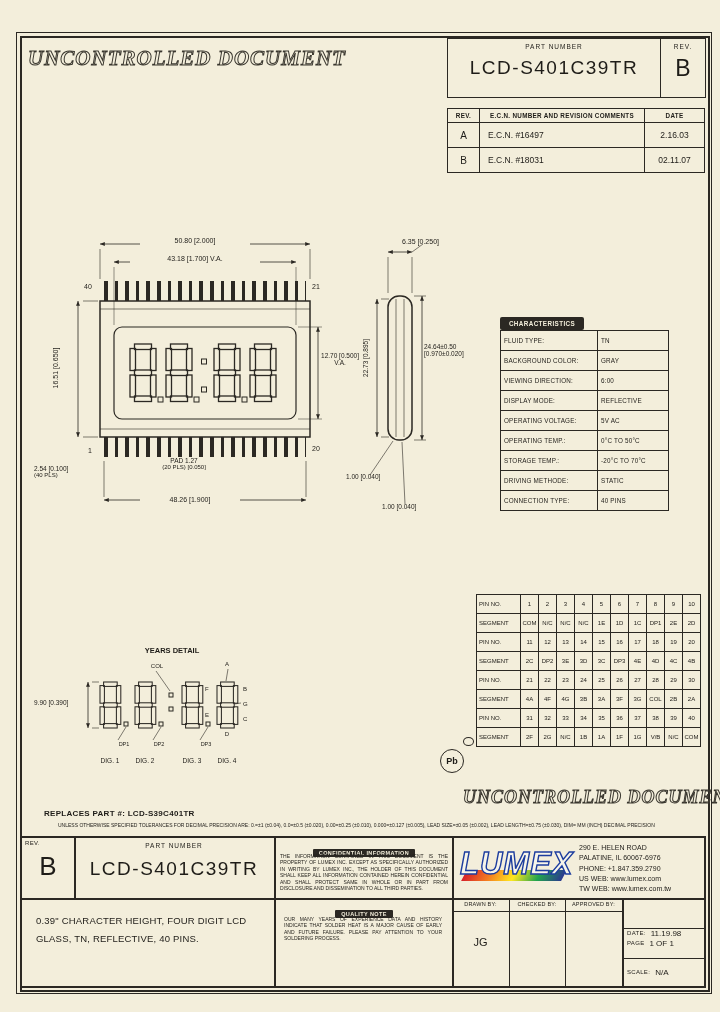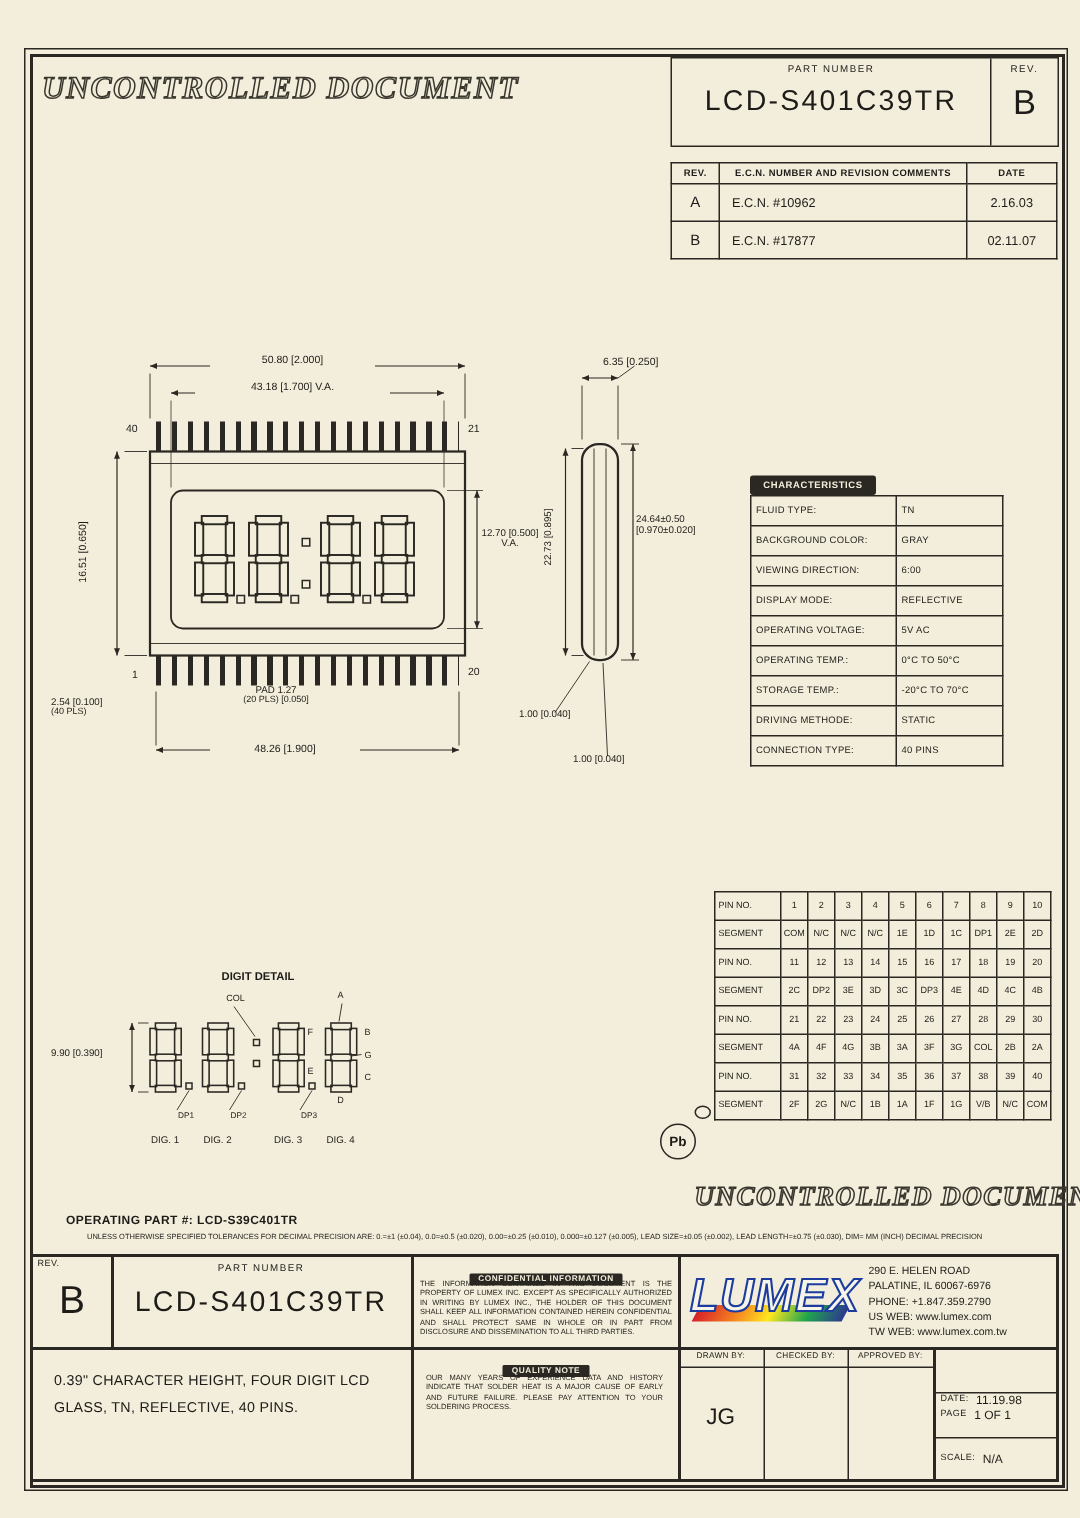--- a/index.html
+++ b/index.html
@@ -95,26 +95,26 @@
     <thead>
       <tr>
         <th>REV.</th>
         <th>E.C.N. NUMBER AND REVISION COMMENTS</th>
         <th>DATE</th>
       </tr>
     </thead>
     <tbody id="ecn-body">
         <tr>
           <td>A</td>
-          <td>E.C.N. #10962</td>
+          <td>E.C.N. #16497</td>
           <td>2.16.03</td>
         </tr>
         <tr>
           <td>B</td>
-          <td>E.C.N. #17877</td>
+          <td>E.C.N. #18031</td>
           <td>02.11.07</td>
         </tr>
       </tbody>
   </table>
 
   <svg id="svg-front" style="left:25px;top:225px;" width="455" height="305" viewBox="0 0 455 305">
     <defs>
       <g id="dig8" fill="none" stroke="#2b2823" stroke-width="1.3">
         <rect x="4.5" y="0" width="17" height="5.5"></rect>
         <rect x="4.5" y="26" width="17" height="5.5"></rect>
@@ -404,21 +404,21 @@
       <line x1="52" y1="37" x2="59" y2="37" stroke-width="0.6"></line>
       <line x1="52" y1="83" x2="59" y2="83" stroke-width="0.6"></line>
       <line x1="116" y1="26" x2="130" y2="46" stroke-width="0.6"></line>
       <line x1="188" y1="24" x2="186" y2="36" stroke-width="0.6"></line>
       <line x1="201" y1="58" x2="194" y2="59" stroke-width="0.6"></line>
       <line x1="86" y1="82" x2="78" y2="95" stroke-width="0.6"></line>
       <line x1="121" y1="82" x2="113" y2="95" stroke-width="0.6"></line>
       <line x1="168" y1="82" x2="160" y2="95" stroke-width="0.6"></line>
     </g>
   </svg>
-  <div class="lbl ctr" style="left:112px;top:647px;width:120px;font-size:7.5px;font-weight:bold;">DIGIT DETAIL</div>
+  <div class="lbl ctr" style="left:112px;top:647px;width:120px;font-size:7.5px;font-weight:bold;">YEARS DETAIL</div>
   <div class="lbl" style="left:34px;top:699px;font-size:6.5px;">9.90 [0.390]</div>
   <div class="lbl ctr" style="left:146px;top:663px;width:22px;font-size:6px;">COL</div>
   <div class="lbl ctr" style="left:220px;top:661px;width:14px;font-size:6px;">A</div>
   <div class="lbl" style="left:243px;top:686px;font-size:6px;">B</div>
   <div class="lbl" style="left:243px;top:716px;font-size:6px;">C</div>
   <div class="lbl ctr" style="left:221px;top:731px;width:12px;font-size:6px;">D</div>
   <div class="lbl" style="left:205px;top:712px;font-size:6px;">E</div>
   <div class="lbl" style="left:205px;top:686px;font-size:6px;">F</div>
   <div class="lbl" style="left:243px;top:701px;font-size:6px;">G</div>
   <div class="lbl ctr" style="left:110px;top:741px;width:28px;font-size:5.5px;">DP1</div>
@@ -427,21 +427,21 @@
   <div class="lbl ctr" style="left:88px;top:757px;width:44px;font-size:6.5px;">DIG. 1</div>
   <div class="lbl ctr" style="left:123px;top:757px;width:44px;font-size:6.5px;">DIG. 2</div>
   <div class="lbl ctr" style="left:170px;top:757px;width:44px;font-size:6.5px;">DIG. 3</div>
   <div class="lbl ctr" style="left:205px;top:757px;width:44px;font-size:6.5px;">DIG. 4</div>
 
   <div id="pb-circle">
     <span>Pb</span>
   </div>
   <div id="pb-sub"></div>
 
-  <div class="lbl" style="left:44px;top:809px;font-size:8px;font-weight:bold;letter-spacing:0.3px;">OPERATING PART #: LCD-S39C401TR</div>
+  <div class="lbl" style="left:44px;top:809px;font-size:8px;font-weight:bold;letter-spacing:0.3px;">REPLACES PART #: LCD-S39C401TR</div>
   <div class="lbl" style="left:58px;top:823px;font-size:5px;width:640px;">UNLESS OTHERWISE SPECIFIED TOLERANCES FOR DECIMAL PRECISION ARE: 0.=±1 (±0.04), 0.0=±0.5 (±0.020), 0.00=±0.25 (±0.010), 0.000=±0.127 (±0.005), LEAD SIZE=±0.05 (±0.002), LEAD LENGTH=±0.75 (±0.030), DIM= MM (INCH) DECIMAL PRECISION</div>
 
   <div id="tblock">
 
     <div class="tb-div" style="left:0;top:60px;width:682px;height:1.5px;"></div>
     <div class="tb-div" style="left:52px;top:0;width:1.5px;height:60px;"></div>
     <div class="tb-div" style="left:252px;top:0;width:1.5px;height:148px;"></div>
     <div class="tb-div" style="left:430px;top:0;width:1.5px;height:148px;"></div>
     <div class="tb-div" style="left:600px;top:60px;width:1.5px;height:88px;"></div>
     <div class="tb-div" style="left:487px;top:60px;width:1px;height:88px;"></div>
@@ -478,21 +478,21 @@
     <div class="abs" style="left:14px;top:74px;width:216px;font-size:9.5px;line-height:1.9;letter-spacing:0.2px;">0.39" CHARACTER HEIGHT, FOUR DIGIT LCD GLASS, TN, REFLECTIVE, 40 PINS.</div>
 
     <div class="abs ctr" style="left:254px;top:64px;width:176px;">
       <span class="pill">QUALITY NOTE</span>
     </div>
     <div class="abs tiny-text" style="left:262px;top:78px;width:158px;">OUR MANY YEARS OF EXPERIENCE DATA AND HISTORY INDICATE THAT SOLDER HEAT IS A MAJOR CAUSE OF EARLY AND FUTURE FAILURE. PLEASE PAY ATTENTION TO YOUR SOLDERING PROCESS.</div>
 
     <div class="signoff-label" style="left:430px;top:60px;width:57px;">DRAWN BY:</div>
     <div class="signoff-label" style="left:487px;top:60px;width:56px;">CHECKED BY:</div>
     <div class="signoff-label" style="left:543px;top:60px;width:57px;">APPROVED BY:</div>
-    <div class="abs ctr" style="left:430px;top:98px;width:57px;font-size:15px;text-align:center;">JG</div>
+    <div class="abs ctr" style="left:430px;top:98px;width:57px;font-size:11px;text-align:center;">JG</div>
 
     <div class="dps-row" style="left:600px;top:60px;width:82px;height:30px;margin-top:20px;">
       <span class="tb-cell-label">DATE:</span>
       <span style="font-size:8px;">11.19.98</span>
     </div>
     <div class="dps-row" style="left:600px;top:90px;width:82px;height:30px;">
       <span class="tb-cell-label">PAGE</span>
       <span style="font-size:8px;">1 OF 1</span>
     </div>
     <div class="dps-row" style="left:600px;top:120px;width:82px;height:28px;">

